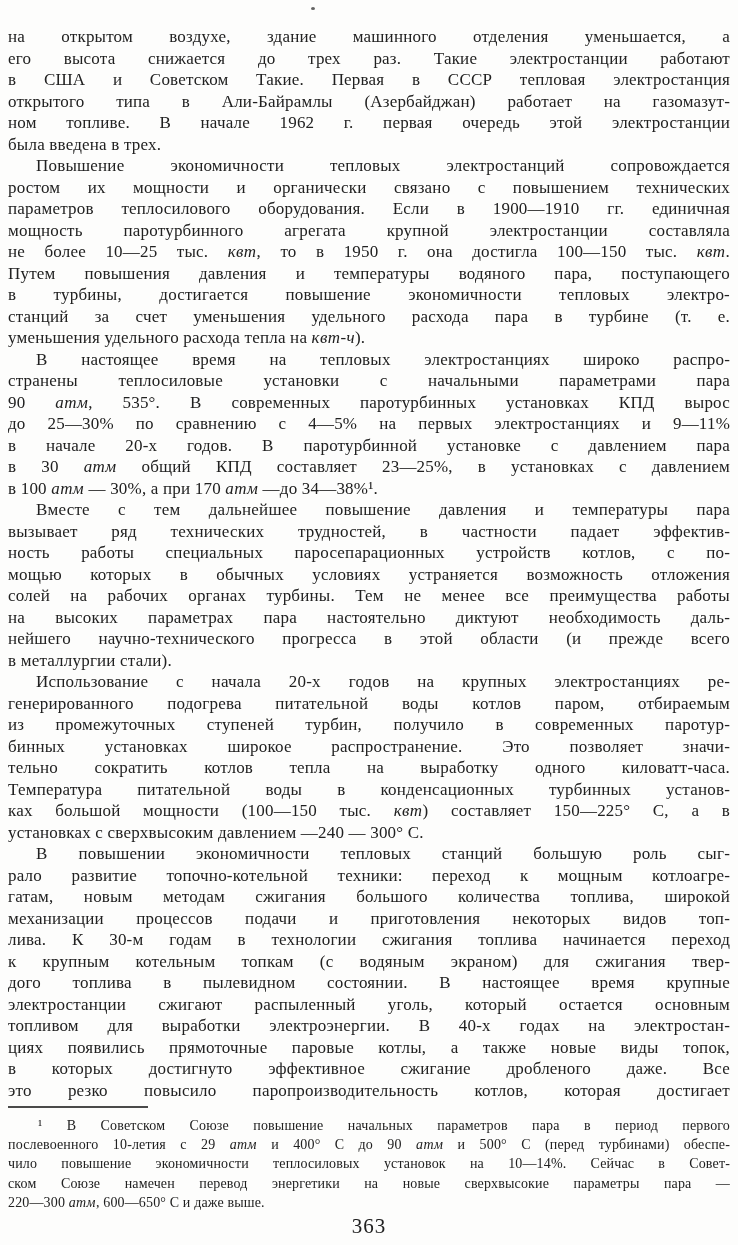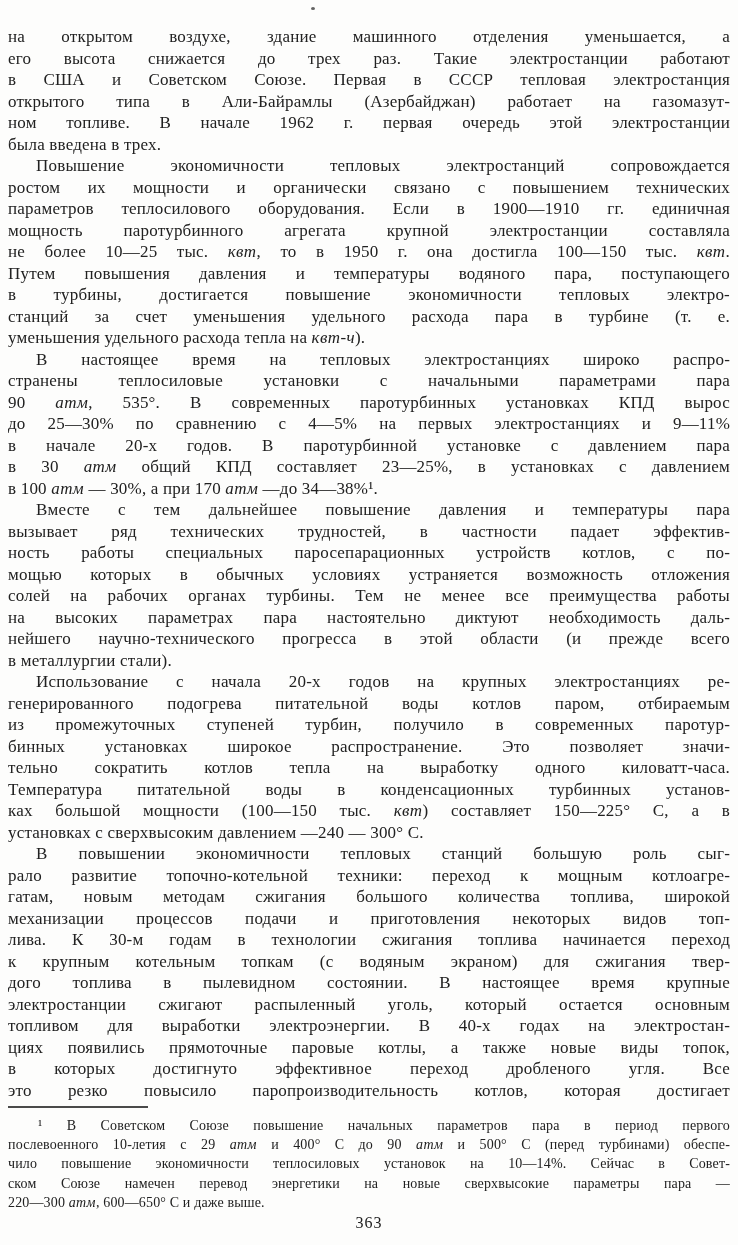--- a/index.html
+++ b/index.html
@@ -81,36 +81,36 @@
   }
   .footnote .line.indent {
     padding-left: 30px;
   }
   .page-number {
     position: absolute;
     left: 0;
     top: 1214px;
     width: 100%;
     text-align: center;
-    font-size: 16px;
+    font-size: 21px;
     letter-spacing: 1px;
     color: var(--ink);
   }
 </style>
 </head>
 <body>
 
 <div class="page">
   <div class="artifact-dot"></div>
 
   <div class="text-block">
       <div class="paragraph">
         <div class="line">на открытом воздухе, здание машинного отделения уменьшается, а</div>
         <div class="line">его высота снижается до трех раз. Такие электростанции работают</div>
-        <div class="line">в США и Советском Союзе. Первая в СССР тепловая электростанция</div>
+        <div class="line">в США и Советском Такие. Первая в СССР тепловая электростанция</div>
         <div class="line">открытого типа в Али-Байрамлы (Азербайджан) работает на газомазут-</div>
         <div class="line">ном топливе. В начале 1962 г. первая очередь этой электростанции</div>
         <div class="line no-stretch">была введена в трех.</div>
       </div>
       <div class="paragraph">
         <div class="line indent">Повышение экономичности тепловых электростанций сопровождается</div>
         <div class="line">ростом их мощности и органически связано с повышением технических</div>
         <div class="line">параметров теплосилового оборудования. Если в 1900—1910 гг. единичная</div>
         <div class="line">мощность паротурбинного агрегата крупной электростанции составляла</div>
         <div class="line">не более 10—25 тыс. <i>квт</i>, то в 1950 г. она достигла 100—150 тыс. <i>квт</i>.</div>
@@ -152,21 +152,21 @@
         <div class="line indent">В повышении экономичности тепловых станций большую роль сыг-</div>
         <div class="line">рало развитие топочно-котельной техники: переход к мощным котлоагре-</div>
         <div class="line">гатам, новым методам сжигания большого количества топлива, широкой</div>
         <div class="line">механизации процессов подачи и приготовления некоторых видов топ-</div>
         <div class="line">лива. К 30-м годам в технологии сжигания топлива начинается переход</div>
         <div class="line">к крупным котельным топкам (с водяным экраном) для сжигания твер-</div>
         <div class="line">дого топлива в пылевидном состоянии. В настоящее время крупные</div>
         <div class="line">электростанции сжигают распыленный уголь, который остается основным</div>
         <div class="line">топливом для выработки электроэнергии. В 40-х годах на электростан-</div>
         <div class="line">циях появились прямоточные паровые котлы, а также новые виды топок,</div>
-        <div class="line">в которых достигнуто эффективное переход дробленого угля. Все</div>
+        <div class="line">в которых достигнуто эффективное сжигание дробленого даже. Все</div>
         <div class="line">это резко повысило паропроизводительность котлов, которая достигает</div>
       </div>
     </div>
 
   <div class="footnote-rule"></div>
 
   <div class="footnote">
       <div class="line indent">¹ В Советском Союзе повышение начальных параметров пара в период первого</div>
       <div class="line">послевоенного 10-летия с 29 <i>атм</i> и 400° С до 90 <i>атм</i> и 500° С (перед турбинами) обеспе-</div>
       <div class="line">чило повышение экономичности теплосиловых установок на 10—14%. Сейчас в Совет-</div>

